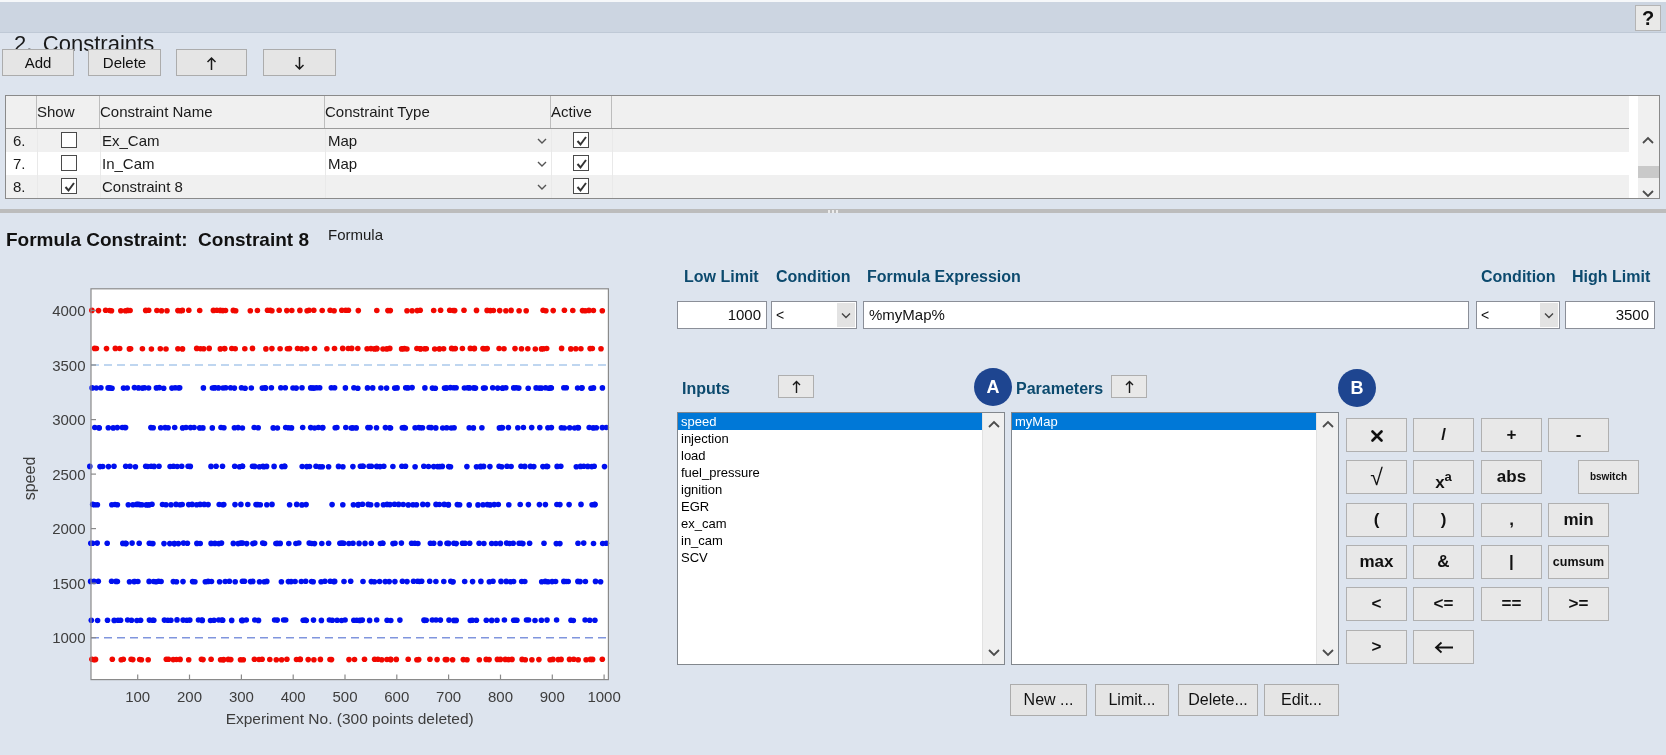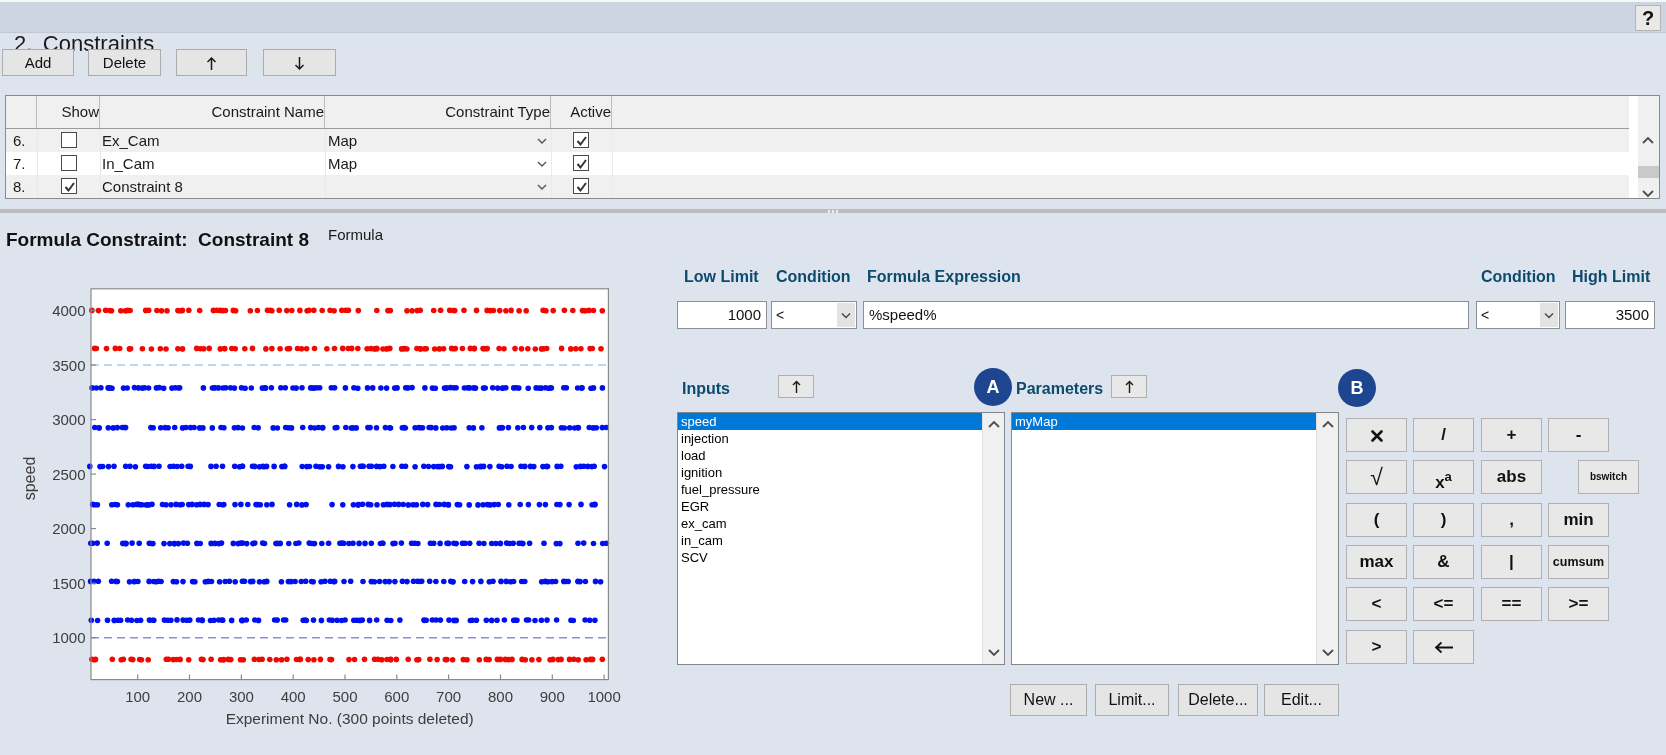--- a/index.html
+++ b/index.html
@@ -7,21 +7,21 @@
 body { font-family:"Liberation Sans", sans-serif; background:#dde4ee; position:relative; }
 .abs { position:absolute; }
 .titlebar { left:0; top:2px; width:1666px; height:31px; background:#ccd5e1; border-bottom:1px solid #bfc9d6; }
 .title { left:14px; top:7px; font-size:22px; color:#1a1a1a;margin-top:24px; }
 .qbtn { left:1635px; top:5px; width:26px; height:26px; background:#e9e9e8; border:1px solid #b4b4b4; font-size:20px; font-weight:bold; text-align:center; line-height:24px; color:#111; }
 .btn { background:#e5e5e5; border:1px solid #acacac; font-size:15px; color:#111; text-align:center; }
 .tbtn { top:49px; height:27px; line-height:25px; }
 
 .tablebox { left:5px; top:95px; width:1655px; height:104px; background:#fff; border:1px solid #8a8a8a; }
 .thead { position:absolute; left:0; top:0; width:1623px; height:33px; background:#f0f0f0; border-bottom:1px solid #9b9b9b; }
-.th { position:absolute; top:0; height:32px; line-height:32px; font-size:15px; color:#1a1a1a; text-align:right; border-right:1px solid #bdbdbd; }
+.th { position:absolute; top:0; height:32px; line-height:32px; font-size:15px; color:#1a1a1a; text-align:left; border-right:1px solid #bdbdbd; }
 .row { position:absolute; left:0; width:1623px; height:23px; font-size:15px; color:#1a1a1a; }
 .gray { background:#f0f0f0; }
 .vsb { position:absolute; right:0; top:0; width:21px; height:102px; background:#f0f0f0; }
 .cb { position:absolute; width:16px; height:16px; background:#fff; border:1px solid #4a4a4a; }
 .chev { position:absolute; width:10px; height:6px; }
 .splitter { left:0; top:209px; width:1666px; height:4px; background:#bcbcbc; }
 .sectlabel { font-size:16px; font-weight:bold; color:#0c4a6e; }
 .inp { position:absolute; background:#fff; border:1px solid #8b8f98; height:28px; font-size:15px; color:#111; line-height:26px; }
 .combo { position:absolute; background:#fff; border:1px solid #8b8f98; height:28px; font-size:14px; color:#111; line-height:26px; }
 .combobtn { position:absolute; right:1px; top:1px; bottom:1px; width:18px; background:#e3e3e3; }
@@ -1086,21 +1086,21 @@
 <div class="abs sectlabel" style="left:867px;top:268px;">Formula Expression</div>
 <div class="abs sectlabel" style="left:1481px;top:268px;">Condition</div>
 <div class="abs sectlabel" style="left:1572px;top:268px;">High Limit</div>
 
 <div class="inp" style="left:677px;top:301px;width:90px;text-align:right;padding-right:5px;">1000</div>
 <div class="combo" style="left:771px;top:301px;width:86px;padding-left:4px;">&lt;<div class="combobtn">
       <svg style="position:absolute;left:4px;top:9px;width:10px;height:7px;" viewBox="0 0 10 7">
         <path d="M1 1.5 L5 5.5 L9 1.5" fill="none" stroke="#444" stroke-width="1.4"></path>
       </svg>
     </div></div>
-<div class="inp" style="left:863px;top:301px;width:606px;padding-left:5px;">%speed%</div>
+<div class="inp" style="left:863px;top:301px;width:606px;padding-left:5px;">%myMap%</div>
 <div class="combo" style="left:1476px;top:301px;width:84px;padding-left:4px;">&lt;<div class="combobtn">
       <svg style="position:absolute;left:4px;top:9px;width:10px;height:7px;" viewBox="0 0 10 7">
         <path d="M1 1.5 L5 5.5 L9 1.5" fill="none" stroke="#444" stroke-width="1.4"></path>
       </svg>
     </div></div>
 <div class="inp" style="left:1565px;top:301px;width:90px;text-align:right;padding-right:5px;">3500</div>
 
 <div class="abs sectlabel" style="left:682px;top:380px;">Inputs</div>
 <div class="abs upbtn" style="position:absolute;left:778px;top:375px;"><svg style="margin-top:4px;" width="11" height="14" viewBox="0 0 11 14">
       <path d="M5.5 13 V1.5 M2 5 L5.5 1.5 L9 5" stroke="#1a1a1a" fill="none" stroke-width="1.4"></path>
@@ -1109,22 +1109,22 @@
 <div class="abs sectlabel" style="left:1016px;top:380px;">Parameters</div>
 <div class="abs upbtn" style="position:absolute;left:1111px;top:375px;"><svg style="margin-top:4px;" width="11" height="14" viewBox="0 0 11 14">
       <path d="M5.5 13 V1.5 M2 5 L5.5 1.5 L9 5" stroke="#1a1a1a" fill="none" stroke-width="1.4"></path>
     </svg></div>
 <div class="abs badge" style="left:1338px;top:369px;">B</div>
 
 <div class="abs listbox" style="left:677px;top:412px;width:328px;height:253px;">
   <div class="li lisel">speed</div>
   <div class="li">injection</div>
   <div class="li">load</div>
+  <div class="li">fuel_pressure</div>
   <div class="li">ignition</div>
-  <div class="li">fuel_pressure</div>
   <div class="li">EGR</div>
   <div class="li">ex_cam</div>
   <div class="li">in_cam</div>
   <div class="li">SCV</div>
   <div class="lsb">
     <svg style="position:absolute;left:5px;top:7px;width:12px;height:9px;" viewBox="0 0 12 9">
         <path d="M1 7 L6 2 L11 7" fill="none" stroke="#4c4c4c" stroke-width="1.8"></path>
       </svg>
     <svg style="position:absolute;left:5px;bottom:7px;width:12px;height:9px;" viewBox="0 0 12 9">
         <path d="M1 2 L6 7 L11 2" fill="none" stroke="#4c4c4c" stroke-width="1.8"></path>

